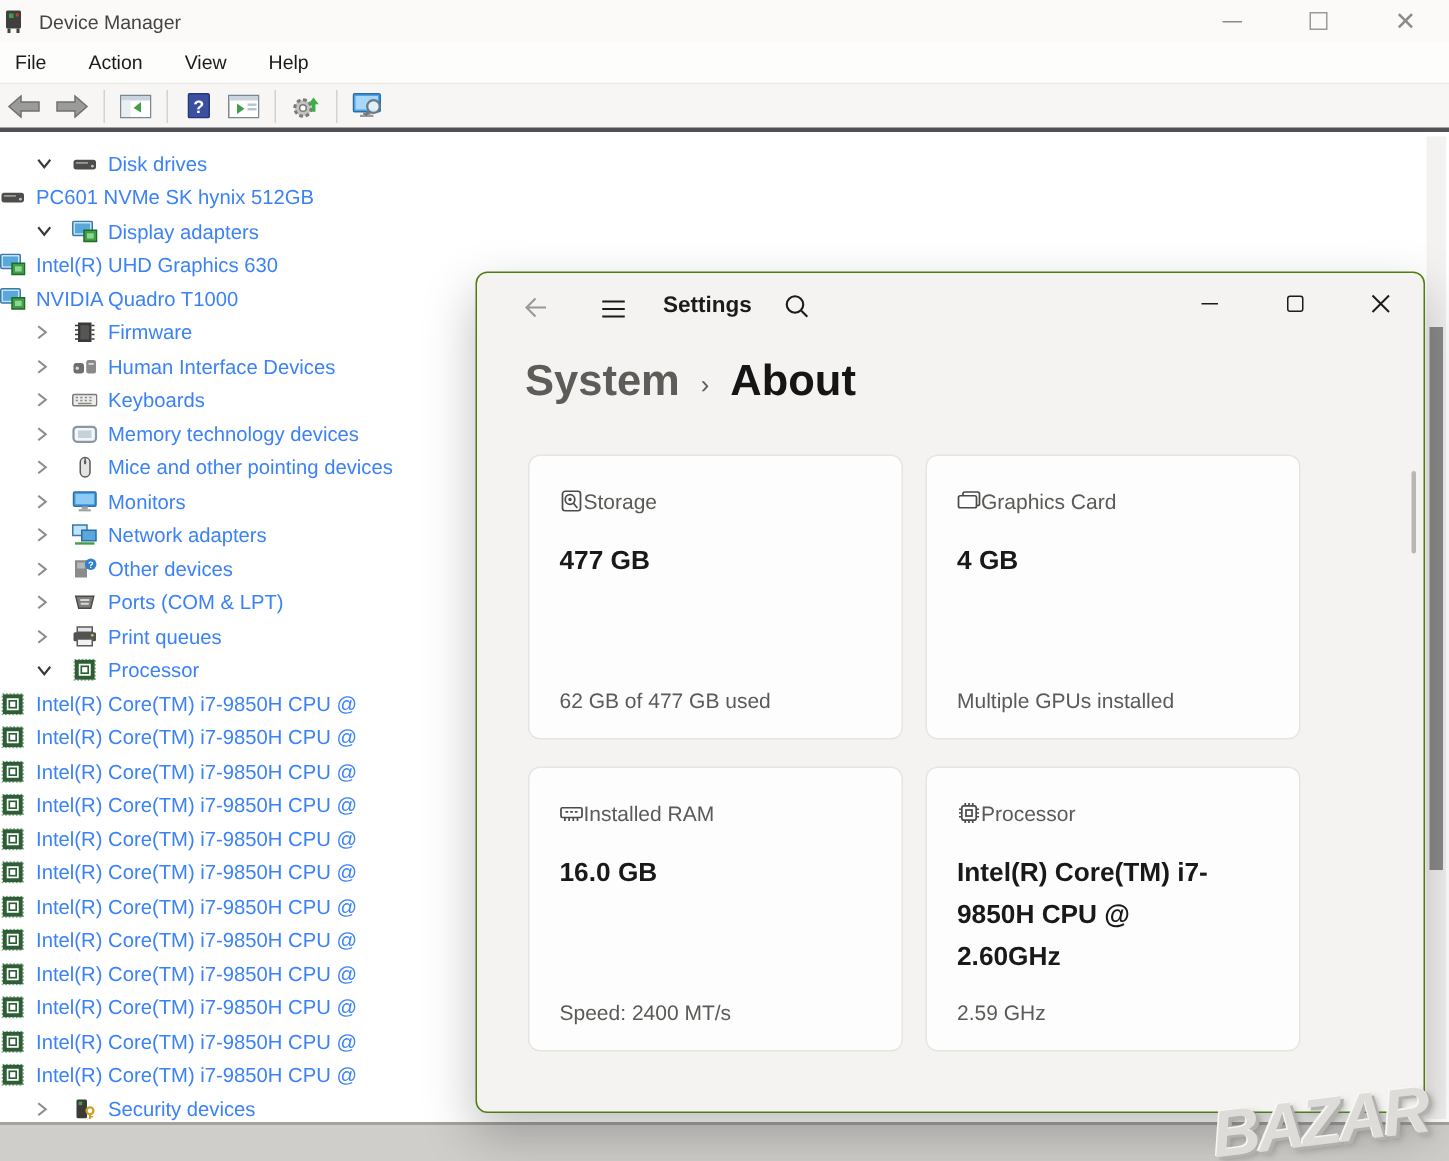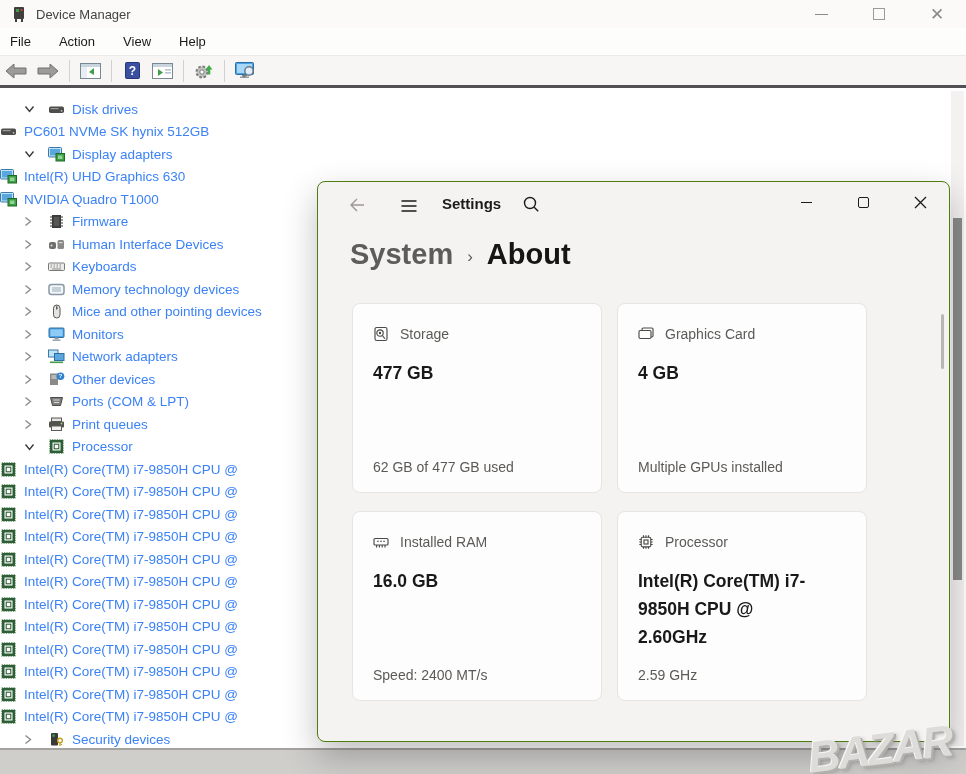--- a/index.html
+++ b/index.html
@@ -11,21 +11,21 @@
     -webkit-font-smoothing:antialiased;
   }
 
   
   .dm-window {
     position:absolute; left:0; top:0; width:966px; height:750px;
     background:#ffffff; border-bottom:2px solid #a5a3a0; z-index:1;
   }
   .dm-titlebar {
     height:28px; display:flex; align-items:center;
-    background:#fbfaf9; padding-left:10px; position:relative;
+    background:#fbfaf9; position:relative;
   }
   .dm-title-icon { width:18px; height:18px; display:inline-flex; margin-right:8px; }
   .dm-title { font-size:13px; color:#444; }
   .dm-controls { position:absolute; right:0; top:0; height:28px; display:flex; }
   .dm-ctrl { width:58px; height:28px; display:flex; align-items:center; justify-content:center; color:#8a8a88; }
   .dm-min-glyph { width:13px; height:0; border-top:1.5px solid #8a8a88; display:inline-block; }
   .dm-max-glyph { width:12px; height:12px; border:1.5px solid #9a9a98; display:inline-block; }
   .dm-close-glyph { font-size:17px; color:#8a8a88; line-height:1; }
 
   .dm-menubar {
@@ -84,21 +84,21 @@
 
   .cards {
     position:absolute; left:34px; top:121px;
     display:grid; grid-template-columns:250px 250px; grid-auto-rows:190px;
     column-gap:15px; row-gap:18px;
   }
   .card {
     background:#fdfdfd; border:1px solid #e7e5e2; border-radius:8px;
     padding:22px 20px 0 20px; position:relative;
   }
-  .card-head { display:flex; align-items:center; gap:11px; color:#5c5a57; font-size:14px; }
+  .card-head { display:flex; align-items:center; color:#5c5a57; font-size:14px; }
   .card-icon { width:16px; height:16px; display:inline-flex; }
   .card-value { margin-top:17px; font-size:17.5px; font-weight:700; color:#191919; line-height:28px; max-width:180px; }
   .card-footer { position:absolute; left:20px; bottom:17px; font-size:14px; color:#5c5a57; }
 
   .set-scroll-thumb { position:absolute; right:5px; top:132px; width:3px; height:55px; background:#b9b7b4; border-radius:2px; }
 
   
   .watermark-bazar {
     position:absolute; right:14px; bottom:0px; z-index:20;
     font-size:44px; font-weight:900; font-style:italic; letter-spacing:-2px;

